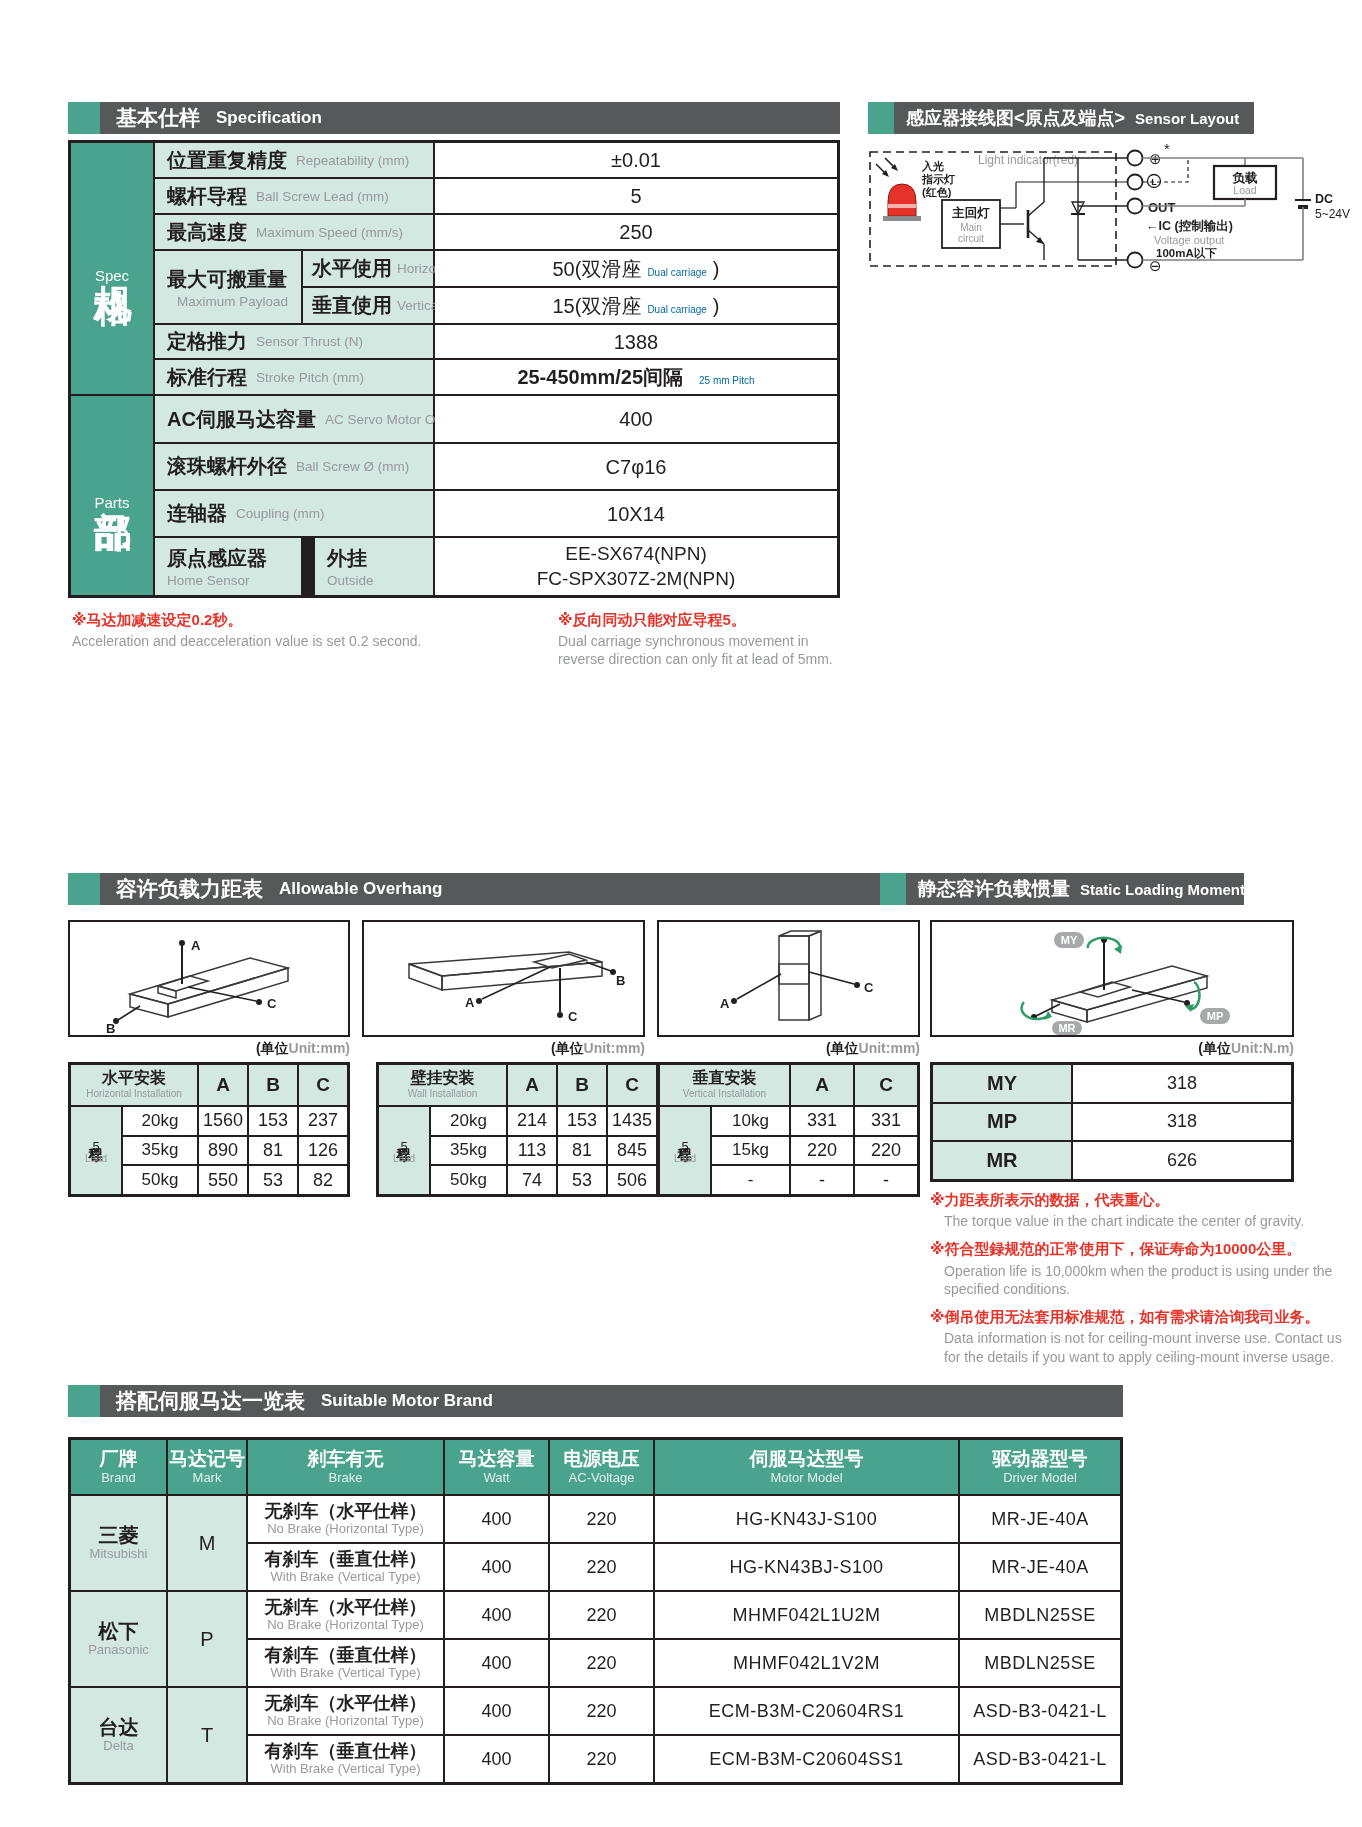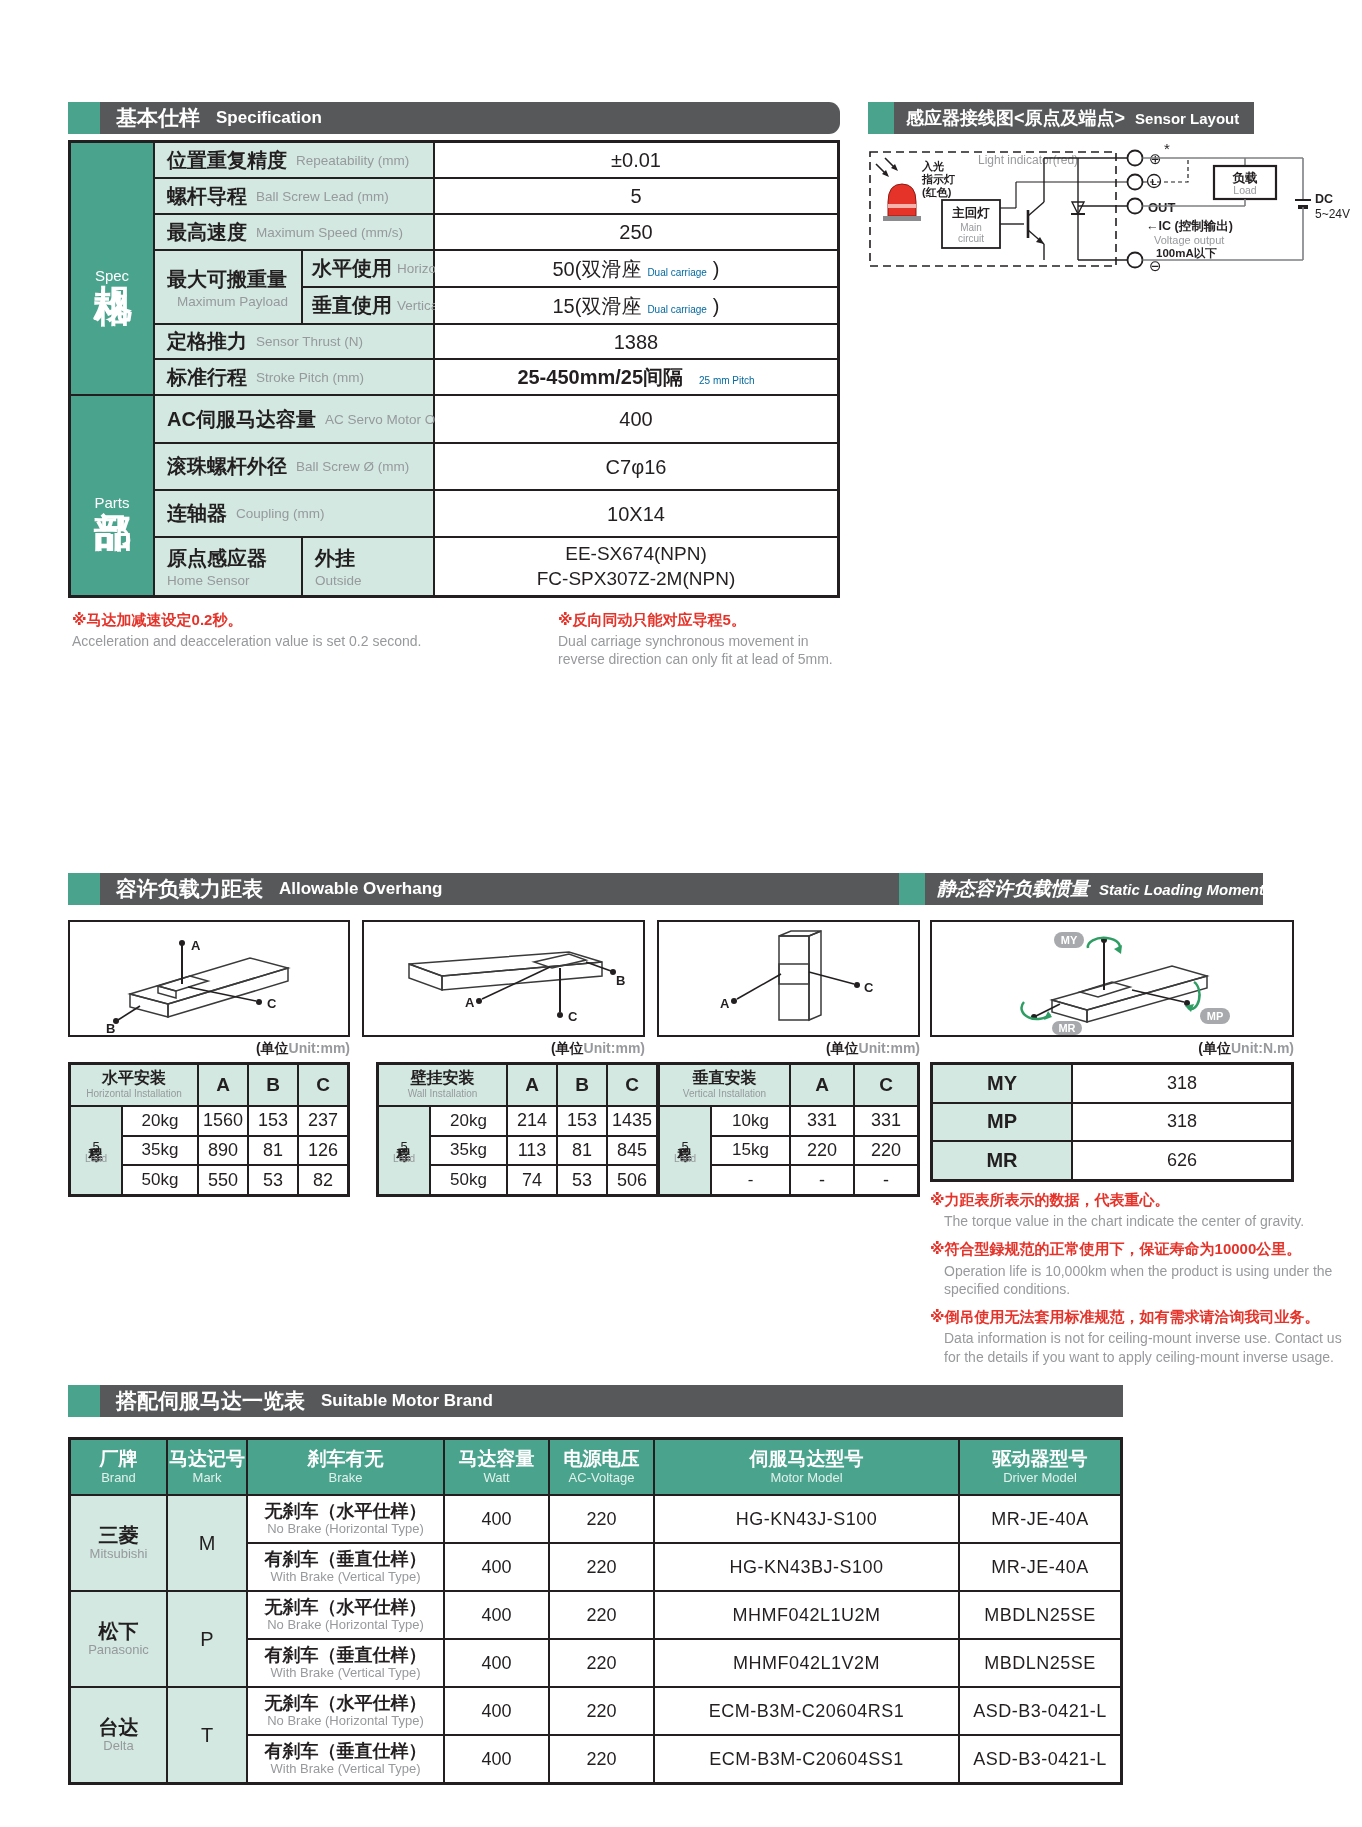--- a/index.html
+++ b/index.html
@@ -80,21 +80,21 @@
   
   text{font-family:"Liberation Sans","DejaVu Sans",sans-serif;}
   .tg{fill:#97999C;}
   .tk{fill:#231F20;}
 </style>
 </head>
 <body>
 
 <div class="page">
 
-  <div class="band abs" style="left:68px;top:102px;width:772px;height:32px;border-radius:11px;">
+  <div class="band abs" style="left:68px;top:102px;width:772px;height:32px;">
     <div class="sq"></div>
     <span class="bzh">基本仕样</span>
     <span class="ben">Specification</span>
   </div>
 
   <div class="band small abs" style="left:868px;top:102px;width:386px;height:32px;">
     <div class="sq" style="width:26px;"></div>
     <span class="bzh">感应器接线图&lt;原点及端点&gt;</span>
     <span class="ben">Sensor Layout</span>
   </div>
@@ -275,21 +275,21 @@
       <span class="le">Coupling (mm)</span>
     </div>
     <div class="cell val" style="grid-area:10/4/11/5;">
         <span>10X14</span>
       </div>
 
     <div class="cell tealbg lab2" style="grid-area:11/2/12/3;">
       <span class="lz">原点感应器</span>
       <span class="le">Home Sensor</span>
     </div>
-    <div class="cell tealbg lab2" style="grid-area:11/3/12/4;">
+    <div class="cell tealbg lab2" style="grid-area:11/3/12/4;margin-left:12px;">
       <span class="lz">外挂</span>
       <span class="le">Outside</span>
     </div>
     <div class="cell val" style="grid-area:11/4/12/5;font-size:19px;">
       <span>EE-SX674(NPN)</span>
       <span>FC-SPX307Z-2M(NPN)</span>
     </div>
   </div>
 
   <div class="abs" style="left:72px;top:610px;width:430px;">
@@ -299,21 +299,21 @@
   <div class="abs" style="left:558px;top:610px;width:300px;">
     <div class="nzh">※反向同动只能对应导程5。</div>
     <div class="nen" style="padding-left:0;">Dual carriage synchronous movement in reverse direction can only fit at lead of 5mm.</div>
   </div>
 
   <div class="band abs" style="left:68px;top:873px;width:848px;height:32px;">
     <div class="sq"></div>
     <span class="bzh">容许负载力距表</span>
     <span class="ben">Allowable Overhang</span>
   </div>
-  <div class="band small abs" style="left:899px;top:873px;width:364px;height:32px;font-style:italic;">
+  <div class="band small abs" style="left:880px;top:873px;width:364px;height:32px;">
     <div class="sq" style="width:26px;"></div>
     <span class="bzh" style="font-size:19px;">静态容许负载惯量</span>
     <span class="ben">Static Loading Moment</span>
   </div>
 
   <div class="dbox abs" style="left:68px;top:920px;width:282px;height:117px;">
     <svg width="278" height="113" viewBox="0 0 278 113">
       <polygon points="60,72 180,36 218,46 98,82" fill="none" stroke="#3A3A3A" stroke-width="1.5"></polygon>
       <polygon points="60,72 98,82 98,95 60,85" fill="none" stroke="#3A3A3A" stroke-width="1.5"></polygon>
       <polygon points="98,82 218,46 218,59 98,95" fill="none" stroke="#3A3A3A" stroke-width="1.5"></polygon>

